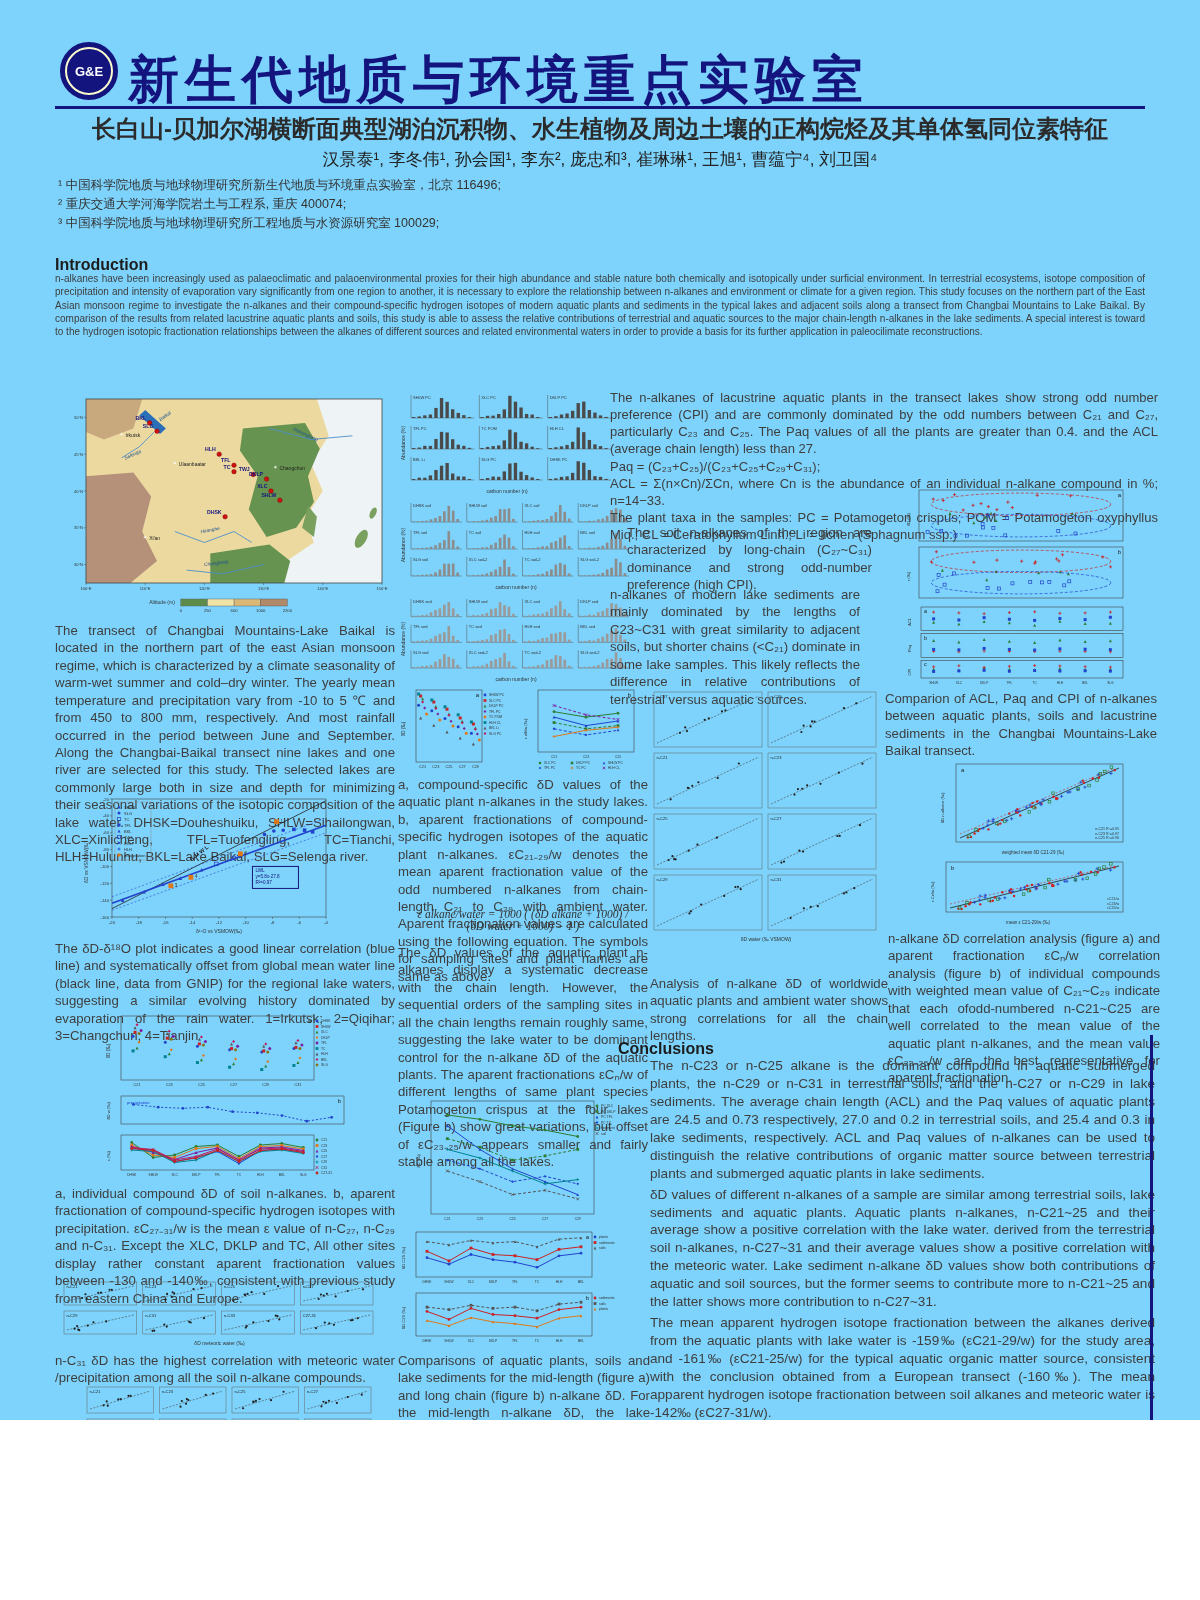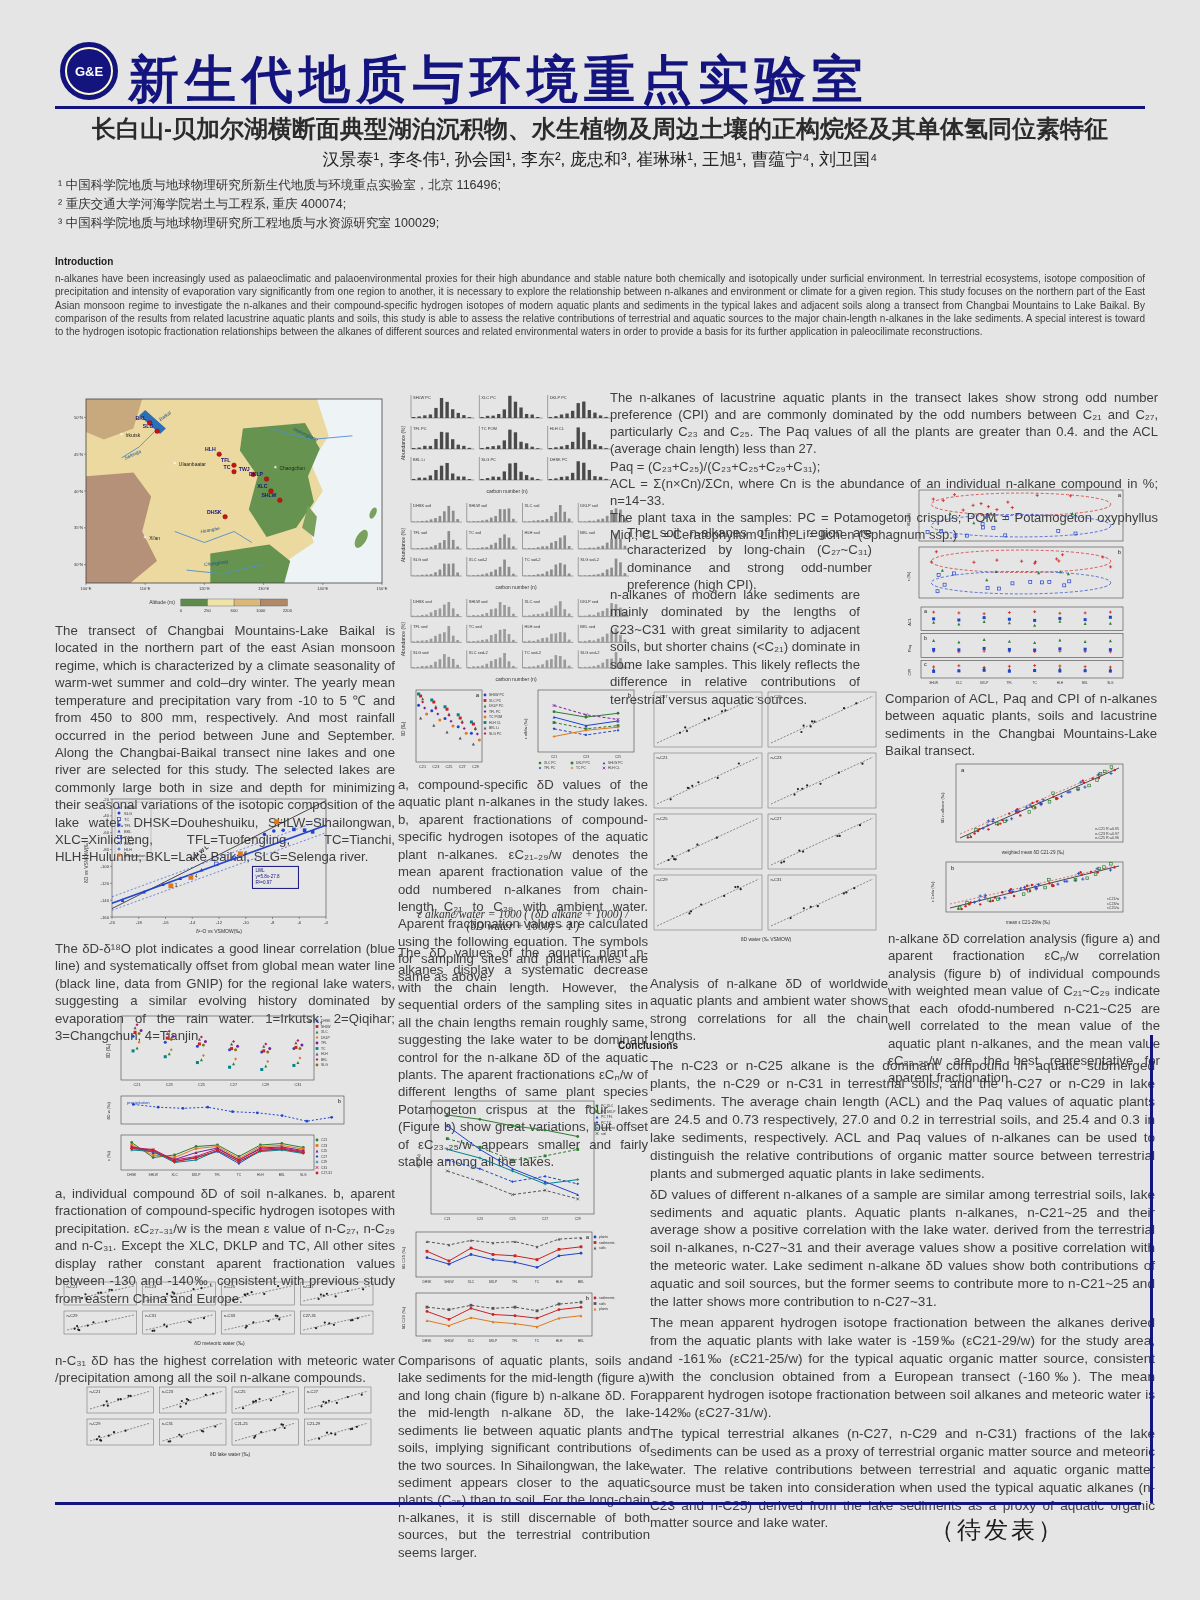--- a/index.html
+++ b/index.html
@@ -1,21 +1,21 @@
 <!DOCTYPE html>
 <html><head>
 <meta charset="utf-8">
 <style>
   html,body{margin:0;padding:0;}
-  .poster{position:relative;width:1200px;height:1600px;background:#e5e5e5;overflow:hidden;
+  .poster{position:relative;width:1200px;height:1420px;background:#7dd3fc;overflow:hidden;
           font-family:"Liberation Sans",sans-serif;color:#3e3e3e;}
   .abs{position:absolute;}
   .cap{font-size:13.2px;color:#3e3e3e;text-align:justify;line-height:1.32;}
   .body-txt{font-size:10px;color:#3e3e3e;text-align:justify;line-height:1.33;}
-  .hd{font-weight:bold;font-size:10px;color:#1c1c1c;}
+  .hd{font-weight:bold;font-size:16px;color:#1c1c1c;}
   .navy{background:#14147e;}
   .lab-title{font-size:51px;font-weight:bold;color:#14147e;letter-spacing:6px;white-space:nowrap;}
   .poster-title{font-size:24px;font-weight:bold;color:#2b2b2b;text-align:center;}
   .authors{font-size:17px;color:#222;text-align:center;}
   .affil{font-size:12.5px;line-height:1.5;color:#333;}
   .logo{width:54px;height:54px;border-radius:50%;background:#14147e;border:2px solid #14147e;
         display:flex;align-items:center;justify-content:center;}
   .logo-inner{width:44px;height:44px;border-radius:50%;border:2px solid #fbfacd;display:flex;
         align-items:center;justify-content:center;color:#fff;font-weight:bold;font-size:13px;}
   .eq{font-size:11.5px;font-style:italic;font-family:"Liberation Serif",serif;text-align:center;color:#333;}

